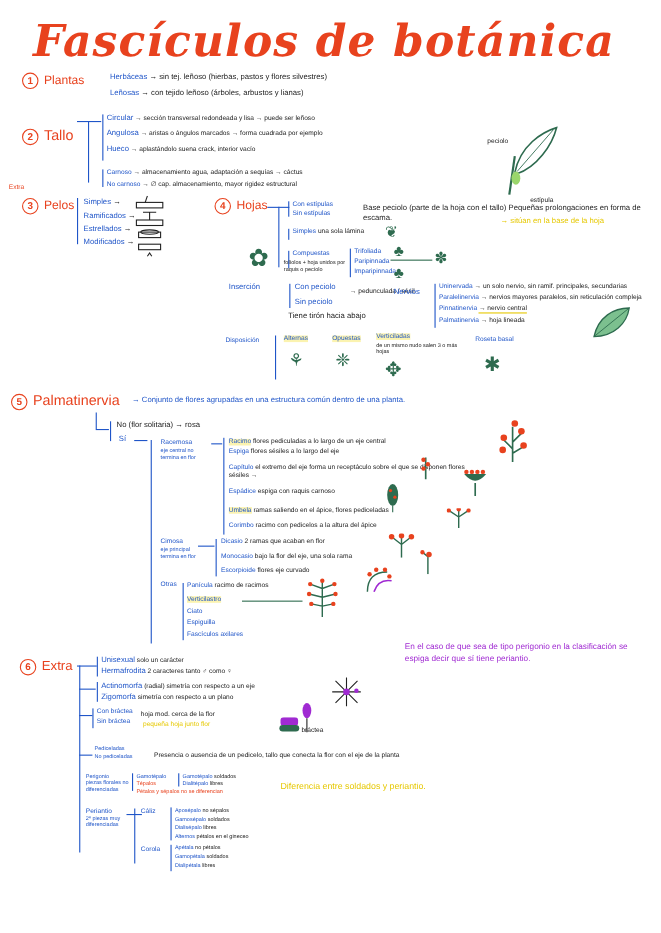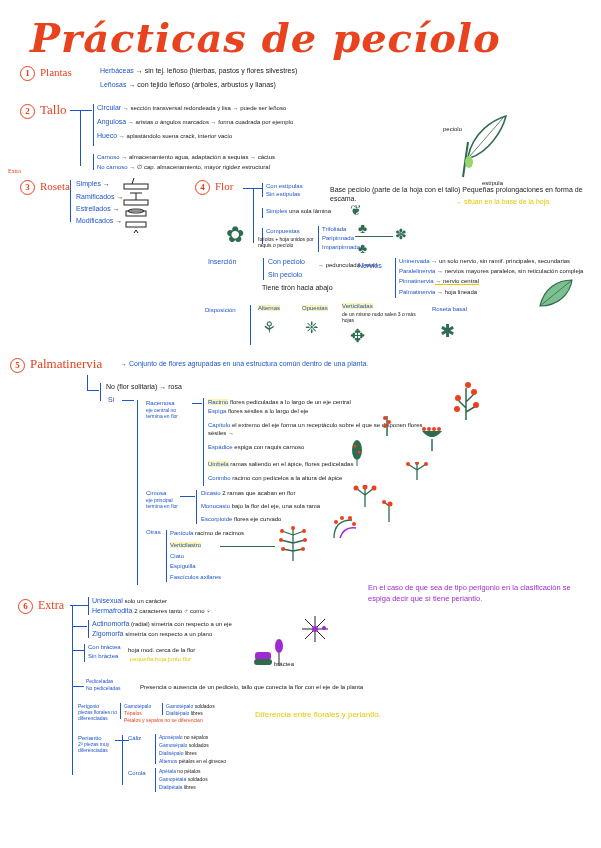--- a/index.html
+++ b/index.html
@@ -1,53 +1,53 @@
 <!DOCTYPE html>
 <html><head>
 <meta charset="utf-8">
 <style>
   html, body { margin: 0; padding: 0; background: #ffffff; }
   body { width: 601px; height: 848px; position: relative; overflow: hidden;
          font-family: "Liberation Sans", sans-serif; color: #1a1a1a; }
   .abs { position: absolute; white-space: nowrap; }
   .title { font-family: "DejaVu Serif", serif; font-style: italic; font-size: 40px;
            color: #e8421e; letter-spacing: 1px; left: 30px; top: 14px; font-weight: bold; }
-  .h { color: #e8421e; font-size: 11px; font-family: Liberation Serif, serif; }
+  .h { color: #e8421e; font-size: 11px; }
   .num { display: inline-block; width: 13px; height: 13px; border: 1.5px solid #e8421e;
          border-radius: 50%; font-size: 9px; text-align: center; line-height: 13px;
          margin-right: 5px; color: #e8421e; font-weight: bold; }
   .blue { color: #1f55c8; }
   .blk { color: #222; }
   .yel { color: #e6c800; }
   .pur { color: #a02ad2; }
   .sm { font-size: 6px; }
   .md { font-size: 7px; }
   .hl { background: #fbf3b0; }
   .brk { position: absolute; border-left: 1.5px solid #1f55c8; }
   .hl-line { position: absolute; border-top: 1.5px solid #1f55c8; }
   .leafico { position: absolute; color: #2e6b4f; font-size: 14px; }
 </style>
 </head>
 <body>
 
-<div class="abs title">Prácticas de pecíolo</div>
+<div class="abs title">Fascículos de botánica</div>
 
 <div class="abs h" style="left:20px;top:66px;">
   <span class="num">1</span><span>Plantas</span>
 </div>
 <div class="abs md" style="left:100px;top:67px;">
   <span class="blue">Herbáceas</span>
   <span>→ sin tej. leñoso (hierbas, pastos y flores silvestres)</span>
 </div>
 <div class="abs md" style="left:100px;top:81px;">
   <span class="blue">Leñosas</span>
   <span>→ con tejido leñoso (árboles, arbustos y lianas)</span>
 </div>
 
-<div class="abs h" style="left:20px;top:102px;font-size:13px;">
+<div class="abs h" style="left:20px;top:115px;font-size:13px;">
   <span class="num">2</span><span>Tallo</span>
 </div>
 <div class="hl-line" style="left:70px;top:110px;width:22px;"></div>
 <div class="brk" style="left:80px;top:110px;height:56px;"></div>
 <div class="brk" style="left:93px;top:104px;height:42px;"></div>
 <div class="abs sm" style="left:97px;top:104px;"><span class="blue md">Circular</span> <span>→ sección transversal redondeada y lisa → puede ser leñoso</span></div>
 <div class="abs sm" style="left:97px;top:118px;"><span class="blue md">Angulosa</span> <span>→ aristas o ángulos marcados → forma cuadrada por ejemplo</span></div>
 <div class="abs sm" style="left:97px;top:132px;"><span class="blue md">Hueco</span> <span>→ aplastándolo suena crack, interior vacío</span></div>
 <div class="brk" style="left:93px;top:154px;height:16px;"></div>
 <div class="abs sm" style="left:97px;top:154px;"><span class="blue">Carnoso</span> <span>→ almacenamiento agua, adaptación a sequías → cáctus</span></div>
@@ -57,40 +57,40 @@
 <svg class="abs" style="left:448px;top:112px;" width="60" height="70">
   <path d="M15 65 L20 30" stroke="#2e6b4f" stroke-width="2" fill="none"></path>
   <path d="M20 45 C 25 20, 45 8, 58 4 C 54 20, 40 40, 22 46 Z" fill="#ffffff" stroke="#2e6b4f" stroke-width="1.5"></path>
   <path d="M22 44 L55 6" stroke="#2e6b4f" stroke-width="0.8"></path>
   <ellipse cx="21" cy="50" rx="4" ry="6" fill="#9ad66b"></ellipse>
 </svg>
 <div class="abs sm" style="left:482px;top:180px;">estípula</div>
 
 <div class="abs sm h" style="left:8px;top:168px;">Extra</div>
 <div class="abs h" style="left:20px;top:180px;">
-  <span class="num">3</span><span>Roseta</span>
+  <span class="num">3</span><span>Pelos</span>
 </div>
 <div class="brk" style="left:70px;top:180px;height:42px;"></div>
 <div class="abs md blue" style="left:76px;top:180px;"><span>Simples</span> <span class="blk">→</span></div>
 <div class="abs md blue" style="left:76px;top:193px;"><span>Ramificados</span> <span class="blk">→</span></div>
 <div class="abs md blue" style="left:76px;top:205px;"><span>Estrellados</span> <span class="blk">→</span></div>
 <div class="abs md blue" style="left:76px;top:217px;"><span>Modificados</span> <span class="blk">→</span></div>
 <svg class="abs" style="left:122px;top:178px;" width="30" height="58">
   <rect x="2" y="6" width="24" height="5" fill="none" stroke="#222"></rect>
     <line x1="10" y1="6" x2="12" y2="0" stroke="#222"></line>
   <rect x="2" y="22" width="24" height="5" fill="none" stroke="#222"></rect>
     <path d="M14 22 L14 15 M8 15 L20 15" stroke="#222"></path>
   <rect x="4" y="33" width="20" height="5" fill="none" stroke="#222"></rect>
     <ellipse cx="14" cy="33" rx="8" ry="2" fill="none" stroke="#222"></ellipse>
   <rect x="4" y="44" width="20" height="5" fill="none" stroke="#222"></rect>
     <path d="M12 55 L14 52 L16 55" stroke="#222" fill="none"></path>
 </svg>
 
 <div class="abs h" style="left:195px;top:180px;">
-  <span class="num">4</span><span>Flor</span>
+  <span class="num">4</span><span>Hojas</span>
 </div>
 <div class="hl-line" style="left:243px;top:188px;width:20px;"></div>
 <div class="brk" style="left:253px;top:188px;height:55px;"></div>
 <div class="brk" style="left:262px;top:183px;height:14px;"></div>
 <div class="abs sm blue" style="left:266px;top:183px;">Con estípulas</div>
 <div class="abs sm blue" style="left:266px;top:191px;">Sin estípulas</div>
 <div class="abs sm" style="left:330px;top:185px;width:270px;white-space:normal;line-height:9px;font-size:7px;">Base peciolo (parte de la hoja con el tallo) Pequeñas prolongaciones en forma de escama.</div>
 <div class="abs md yel" style="left:455px;top:198px;width:140px;white-space:normal;">→ sitúan en la base de la hoja</div>
 
 <div class="brk" style="left:262px;top:208px;height:10px;"></div>
@@ -292,21 +292,21 @@
     <div>Perigonio</div>
     <div>piezas florales no diferenciadas</div>
   </div>
 <div class="brk" style="left:120px;top:703px;height:16px;"></div>
 <div class="abs blue" style="left:124px;top:703px;font-size:5px;">Gamotépalo</div>
 <div class="abs" style="left:124px;top:710px;font-size:5px;color:#e8421e;">Tépalos</div>
 <div class="abs" style="left:124px;top:717px;font-size:5px;color:#e8421e;">Pétalos y sépalos no se diferencian</div>
 <div class="brk" style="left:162px;top:703px;height:12px;"></div>
 <div class="abs" style="left:166px;top:703px;font-size:5px;"><span class="blue">Gamotépalo</span> <span>soldados</span></div>
 <div class="abs" style="left:166px;top:710px;font-size:5px;"><span class="blue">Dialitépalo</span> <span>libres</span></div>
-<div class="abs yel" style="left:255px;top:710px;font-size:8px;">Diferencia entre florales y periantio.</div>
+<div class="abs yel" style="left:255px;top:710px;font-size:8px;">Diferencia entre soldados y periantio.</div>
 
 <div class="abs blue" style="left:78px;top:735px;width:40px;white-space:normal;font-size:5px;line-height:6px;">
     <div style="font-size:6px;">Periantio</div>
     <div>2ª piezas muy diferenciadas</div>
   </div>
 <div class="hl-line" style="left:115px;top:740px;width:14px;"></div>
 <div class="brk" style="left:122px;top:735px;height:50px;"></div>
 <div class="abs sm blue" style="left:128px;top:735px;">Cáliz</div>
 <div class="brk" style="left:155px;top:734px;height:30px;"></div>
 <div class="abs" style="left:159px;top:734px;font-size:5px;"><span class="blue">Aposépalo</span> <span>no sépalos</span></div>

